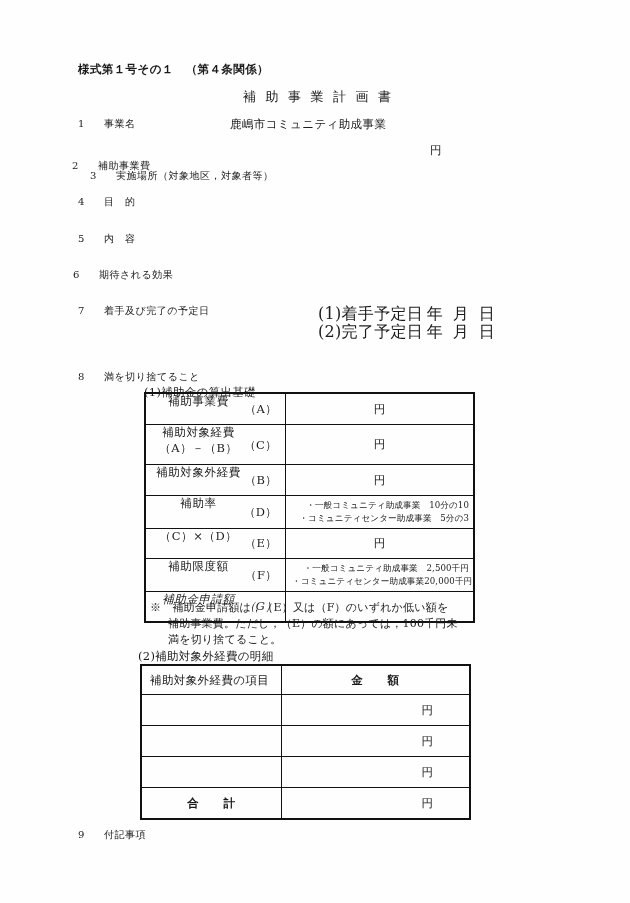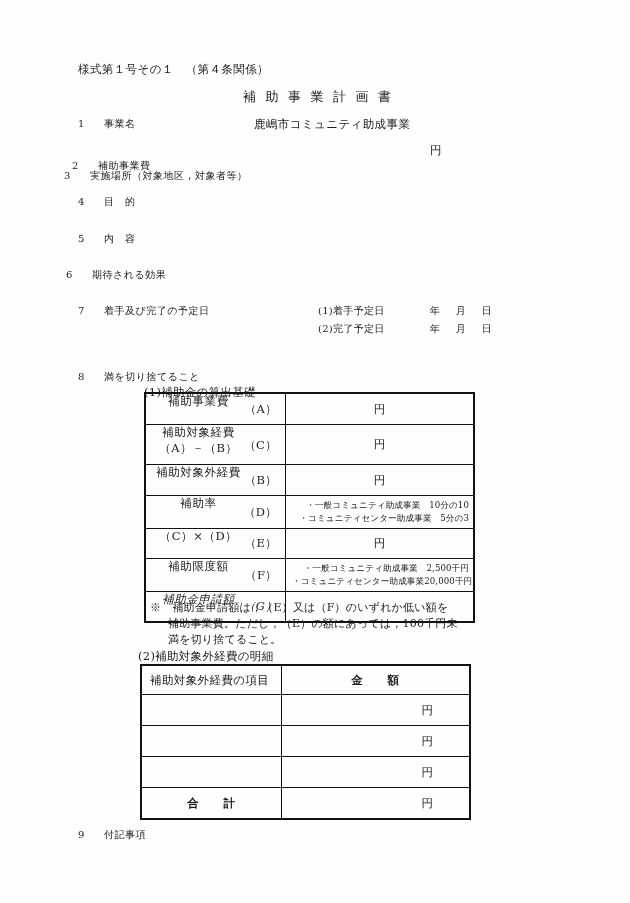--- a/index.html
+++ b/index.html
@@ -21,20 +21,21 @@
     background: #fefefe;
   }
 
   
   .abs { position: absolute; white-space: nowrap; }
 
   .form-code {
     left: 78px; top: 62px;
     font-size: 11.5px;
     letter-spacing: 0.4px;
+    font-weight: bold;
   }
   .doc-title {
     left: 243px; top: 88px;
     font-size: 13px;
     letter-spacing: 9.5px;
   }
 
   
   .item-num {
     font-size: 10px;
@@ -49,21 +50,21 @@
   .value-text {
     font-size: 11.5px;
     letter-spacing: 0.4px;
   }
 
   .yen-right {
     font-size: 11.5px;
   }
 
   .sub-line {
-    font-size: 10px;
+    font-size: 16px;
     letter-spacing: 0.3px;
   }
   .sub-line .lbl { display: inline-block; }
   .ymd { display: inline-block; }
   .ymd span { display: inline-block; width: 26px; text-align: center; }
 
   .sub-head {
     left: 144px;
     font-size: 11.5px;
     letter-spacing: 0.3px;
@@ -151,40 +152,40 @@
 
 <div class="page">
 
   <div class="abs form-code">様式第１号その１　（第４条関係）</div>
 
   <div class="abs doc-title">補助事業計画書</div>
 
   <div class="abs item-num" style="left:78px; top:117px;">
     <span class="no">1</span><span class="item-label">事業名</span>
   </div>
-  <div class="abs value-text" style="left:230px; top:117px;margin-left:24px;">鹿嶋市コミュニティ助成事業</div>
+  <div class="abs value-text" style="left:230px; top:117px;">鹿嶋市コミュニティ助成事業</div>
 
   <div class="abs item-num" style="left:72px; top:143px;margin-top:16px;">
     <span class="no">2</span><span class="item-label">補助事業費</span>
   </div>
   <div class="abs yen-right" style="left:430px; top:143px;">円</div>
 
-  <div class="abs item-num" style="left:64px; top:169px;">
+  <div class="abs item-num" style="left:90px; top:169px;">
     <span class="no">3</span><span class="item-label">実施場所（対象地区，対象者等）</span>
   </div>
 
   <div class="abs item-num" style="left:78px; top:195px;">
     <span class="no">4</span><span class="item-label">目　的</span>
   </div>
 
   <div class="abs item-num" style="left:78px; top:232px;">
     <span class="no">5</span><span class="item-label">内　容</span>
   </div>
 
-  <div class="abs item-num" style="left:66px; top:268px;">
+  <div class="abs item-num" style="left:73px; top:268px;">
     <span class="no">6</span><span class="item-label">期待される効果</span>
   </div>
 
   <div class="abs item-num" style="left:78px; top:304px;">
     <span class="no">7</span><span class="item-label">着手及び完了の予定日</span>
   </div>
 
   <div class="abs sub-line" style="left:318px; top:304px;">
     <span class="lbl" style="width:104px;">(1)着手予定日</span><span class="ymd"><span>年</span><span>月</span><span>日</span></span>
   </div>

